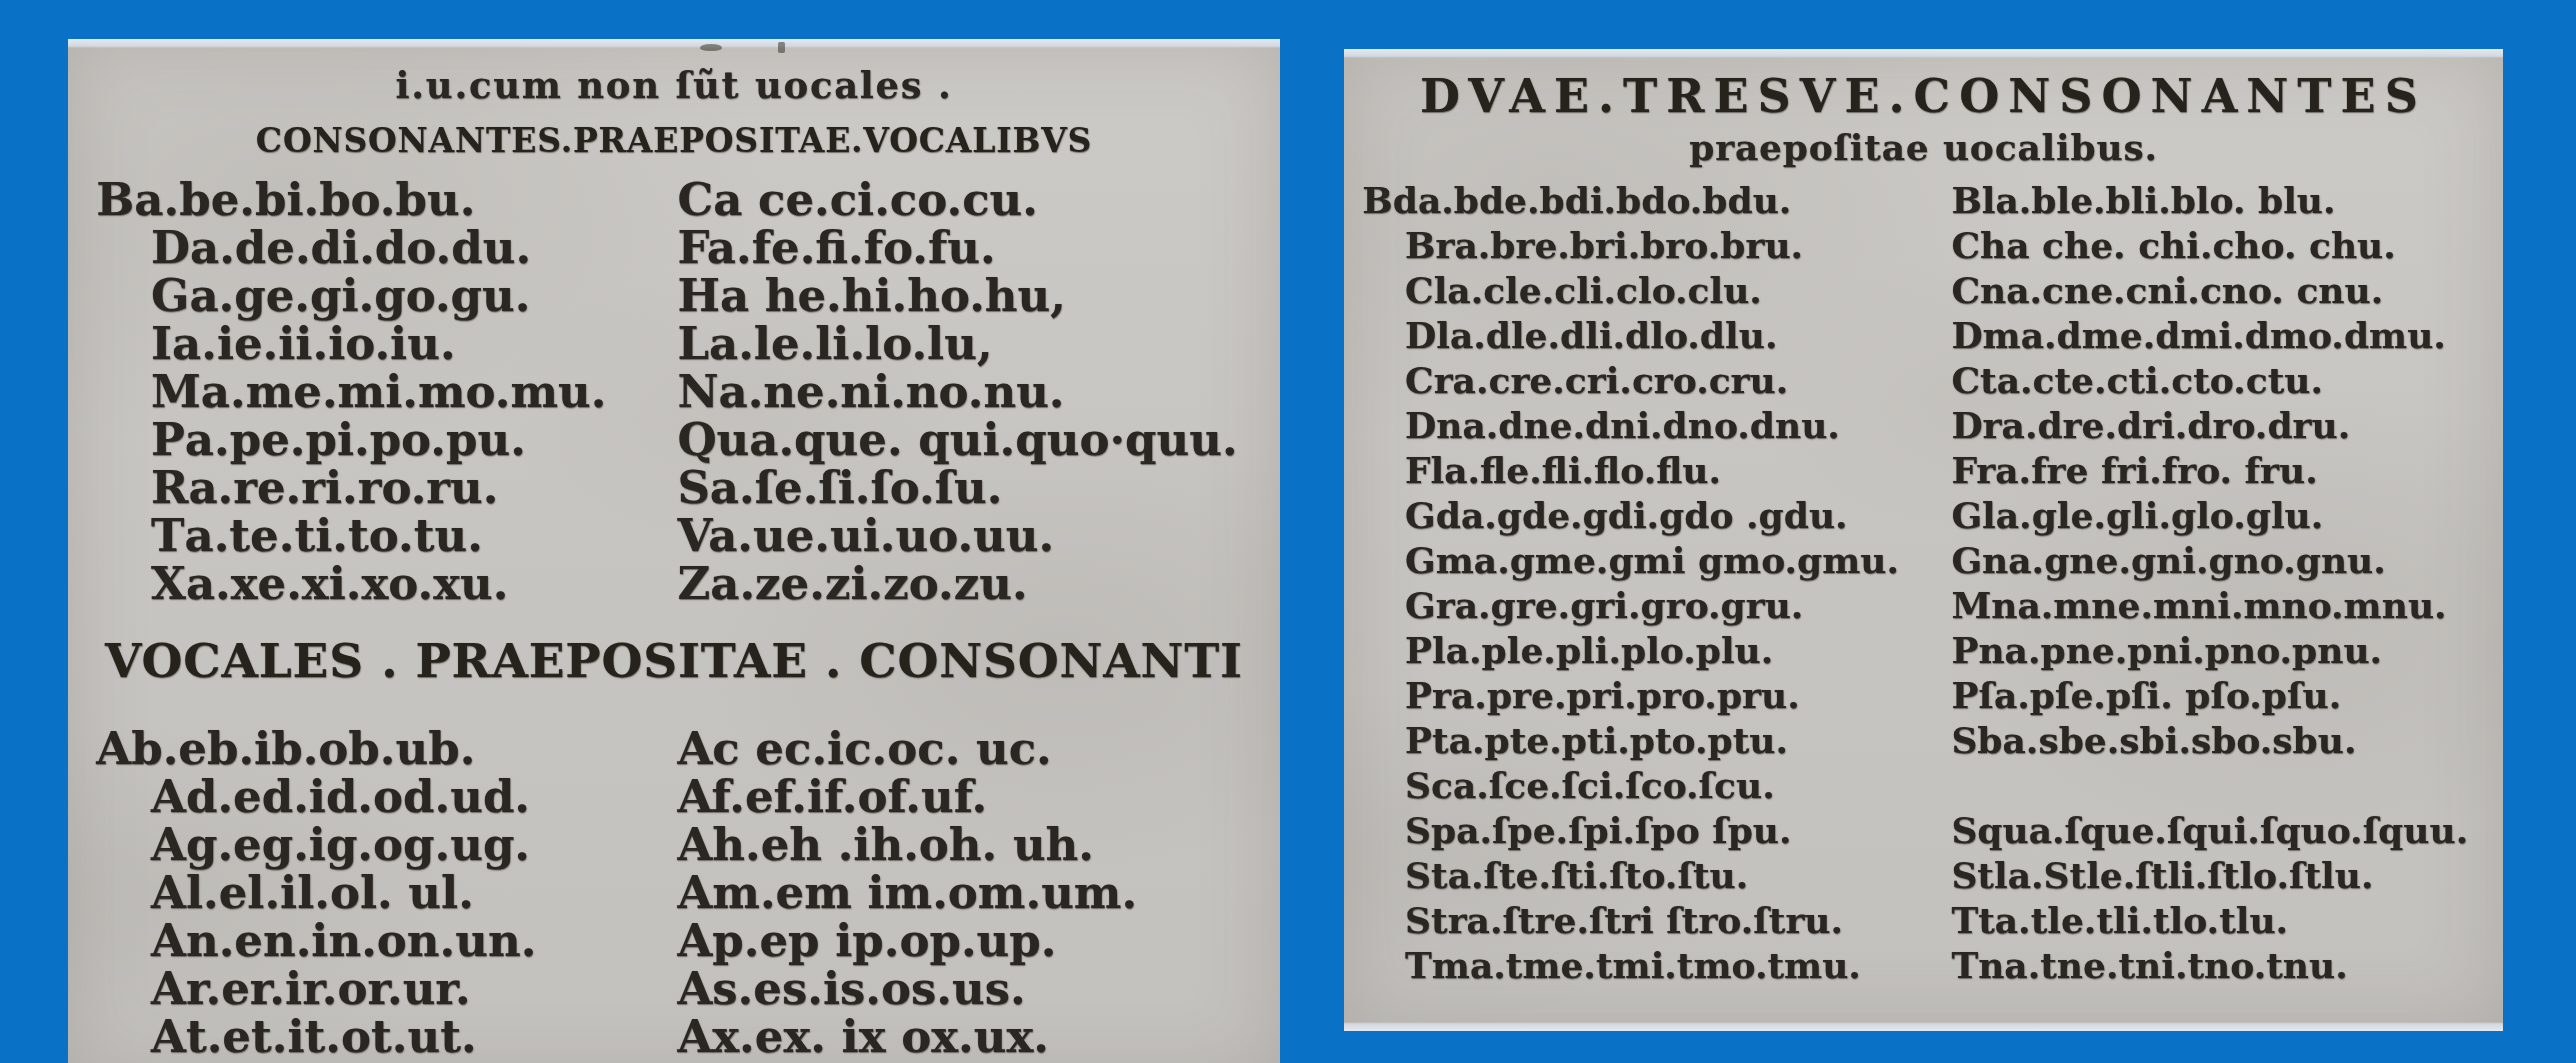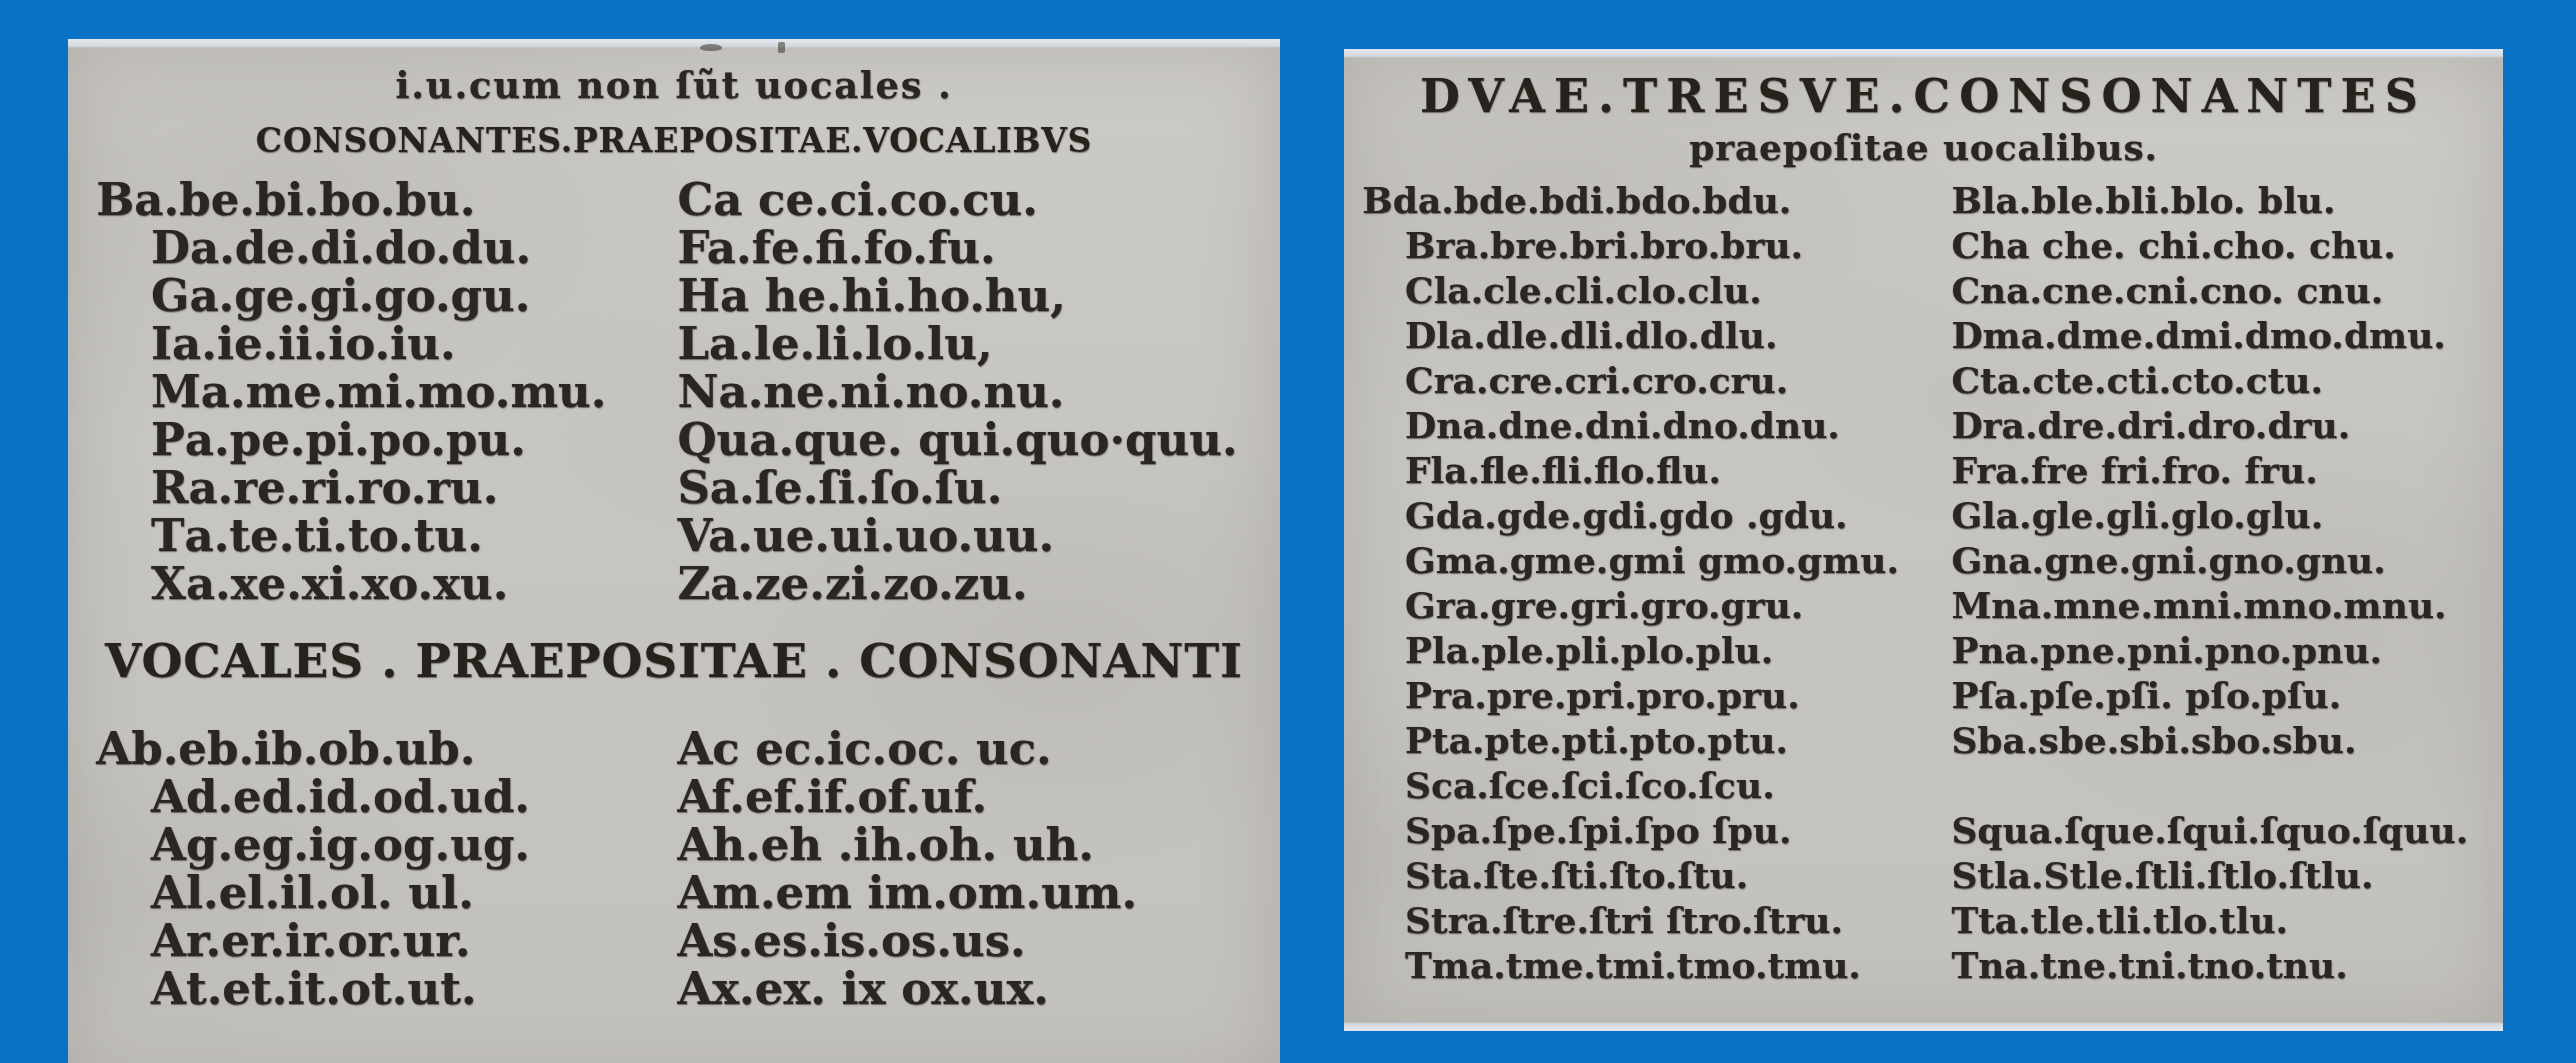--- a/index.html
+++ b/index.html
@@ -149,20 +149,24 @@
         </div>
         <div class="row">
           <span class="cell-left">Ag.eg.ig.og.ug.</span>
           <span class="cell-right">Ah.eh .ih.oh. uh.</span>
         </div>
         <div class="row">
           <span class="cell-left">Al.el.il.ol. ul.</span>
           <span class="cell-right">Am.em im.om.um.</span>
         </div>
         <div class="row">
+          <span class="cell-left">An.en.in.on.un.</span>
+          <span class="cell-right">Ap.ep ip.op.up.</span>
+        </div>
+        <div class="row">
           <span class="cell-left">Ar.er.ir.or.ur.</span>
           <span class="cell-right">As.es.is.os.us.</span>
         </div>
         <div class="row">
           <span class="cell-left">At.et.it.ot.ut.</span>
           <span class="cell-right">Ax.ex. ix ox.ux.</span>
         </div>
       </div>
 
     <div class="edge-strip bottom"></div>

